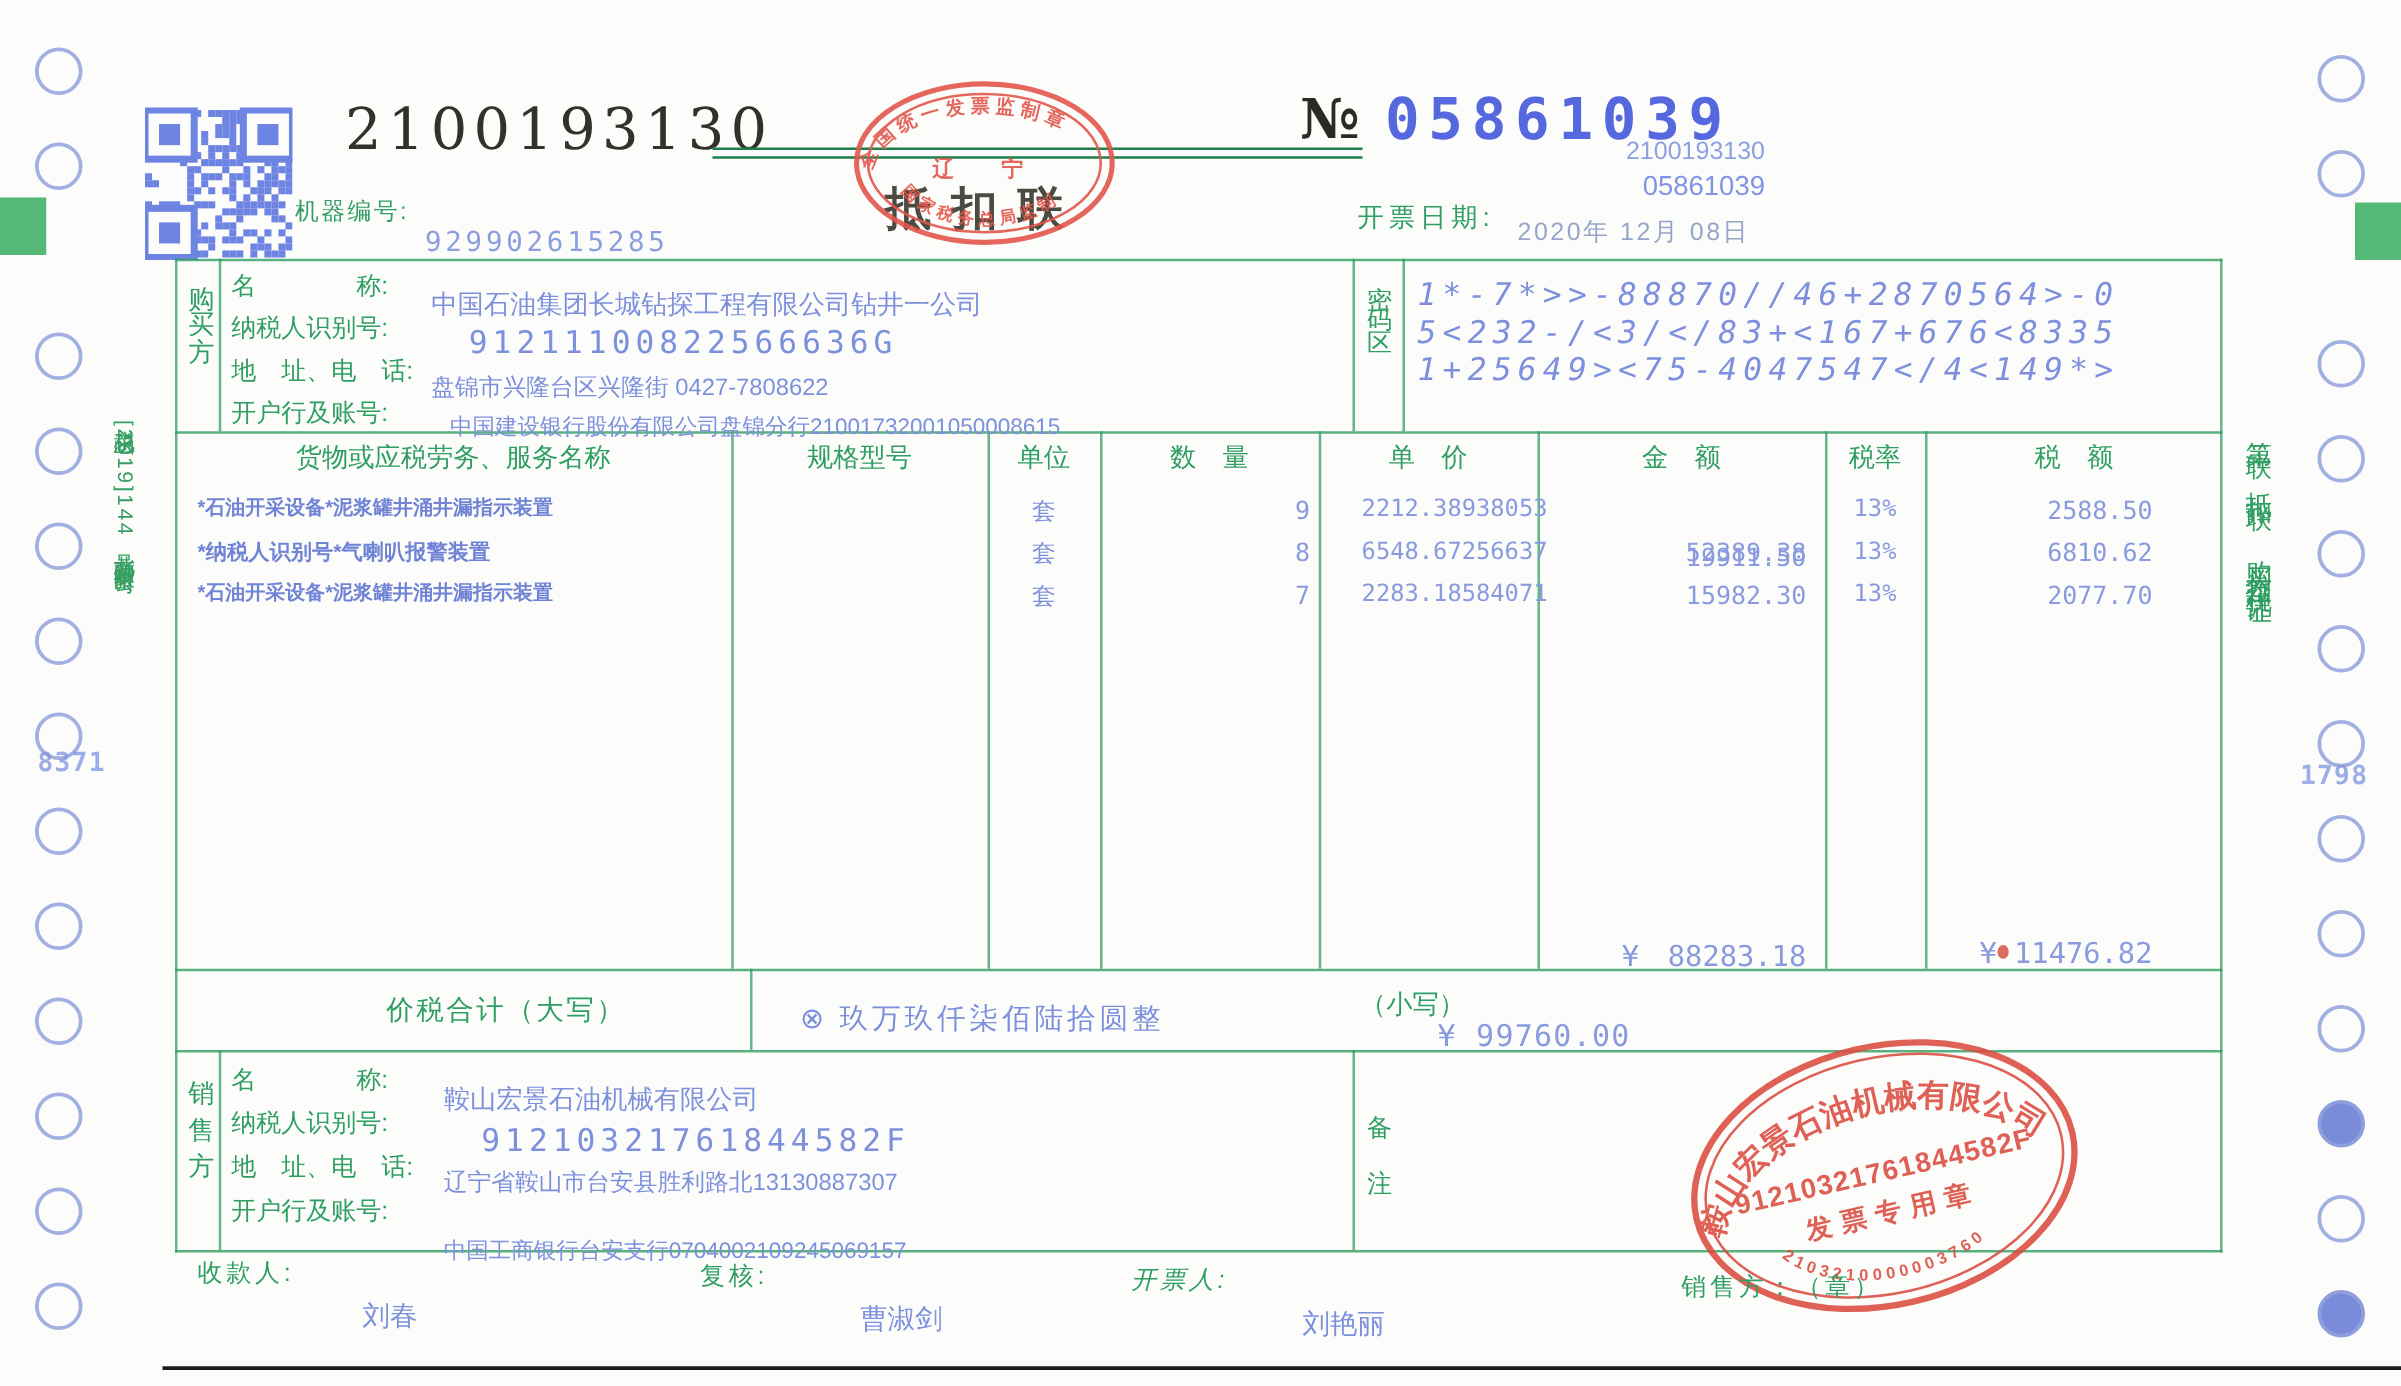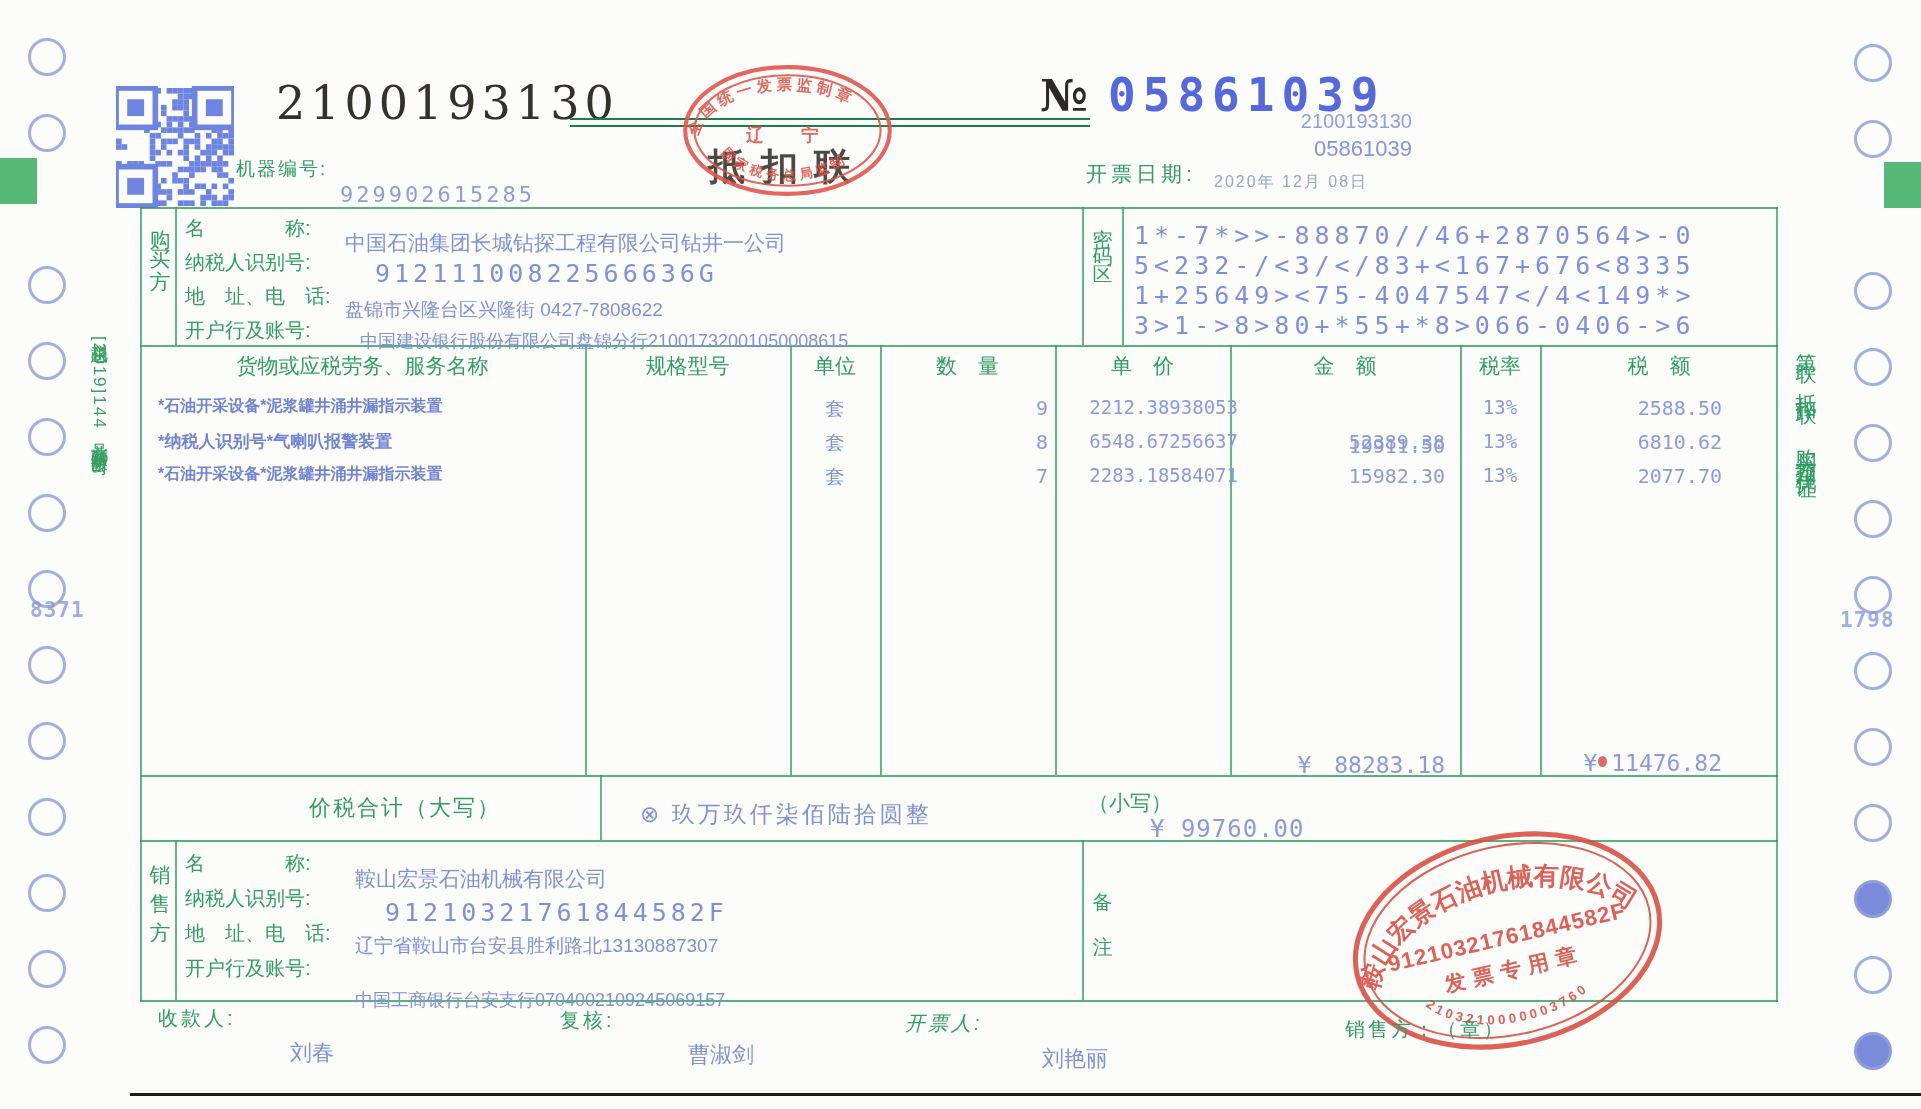--- a/index.html
+++ b/index.html
@@ -206,21 +206,21 @@
     </text>
   </svg>
 
   <div class="abs serif" style="left:1040px;top:70px;font-size:44px;font-weight:bold;color:#2b2a24;">№</div>
   <div class="abs mono" style="left:1108px;top:68px;font-size:46px;font-weight:bold;color:#5568de;letter-spacing:7px;">05861039</div>
 
   <div class="abs" style="left:1250px;top:110px;width:162px;text-align:right;font-size:20px;color:#8fa0e2;">2100193130</div>
   <div class="abs" style="left:1250px;top:136px;width:162px;text-align:right;font-size:22px;color:#8093e4;">05861039</div>
 
   <div class="abs g" style="left:1086px;top:160px;font-size:21px;letter-spacing:4px;">开票日期:</div>
-  <div class="abs" style="left:1214px;top:172px;font-size:16px;color:#96a5c9;letter-spacing:2px;">2020年 12月 08日</div>
+  <div class="abs" style="left:1214px;top:172px;font-size:20px;color:#96a5c9;letter-spacing:2px;">2020年 12月 08日</div>
 
   <div class="abs g" style="left:236px;top:156px;font-size:19px;letter-spacing:2px;">机器编号:</div>
   <div class="abs mono" style="left:340px;top:182px;font-size:22px;color:#8d9ede;letter-spacing:3px;">929902615285</div>
 
   <div class="hline" style="left:140px;top:207px;width:1638px;"></div>
   <div class="hline" style="left:140px;top:345px;width:1638px;"></div>
   <div class="hline" style="left:140px;top:775px;width:1638px;"></div>
   <div class="hline" style="left:140px;top:840px;width:1638px;"></div>
   <div class="hline" style="left:140px;top:1000px;width:1638px;"></div>
   <div class="vline" style="left:140px;top:207px;height:795px;"></div>
@@ -250,25 +250,24 @@
     <div class="flabel" style="left:45px;top:76px;">地　址、电　话:</div>
     <div class="flabel" style="left:45px;top:110px;">开户行及账号:</div>
     <div class="fvalue" style="left:205px;top:22px;font-size:21px;">中国石油集团长城钻探工程有限公司钻井一公司</div>
     <div class="fvalue mono" style="left:235px;top:52px;font-size:25px;letter-spacing:4px;">91211100822566636G</div>
     <div class="fvalue" style="left:205px;top:90px;font-size:19px;">盘锦市兴隆台区兴隆街 0427-7808622</div>
     <div class="fvalue" style="left:220px;top:122px;font-size:18px;">中国建设银行股份有限公司盘锦分行21001732001050008615</div>
   </div>
 
   <div class="abs" style="left:1082px;top:207px;width:696px;height:138px;">
     <div class="abs vside" style="left:8px;top:6px;letter-spacing:18px;font-size:20px;">密码区</div>
-    <div class="abs mono" style="left:52px;top:14px;font-size:25px;line-height:30px;color:#7d8fdd;letter-spacing:5px;">
+    <div class="abs mono" style="left:52px;top:14px;font-size:25px;line-height:30px;color:#7d8fdd;letter-spacing:5px;font-style:italic;">
       <div>1*-7*&gt;&gt;-88870//46+2870564&gt;-0</div>
       <div>5&lt;232-/&lt;3/&lt;/83+&lt;167+676&lt;8335</div>
       <div>1+25649&gt;&lt;75-4047547&lt;/4&lt;149*&gt;</div>
-      <div>3&gt;1-&gt;8&gt;80+*55+*8&gt;066-0406-&gt;6</div>
     </div>
   </div>
 
   <div class="abs" style="left:140px;top:352px;width:1638px;height:40px;">
     <div class="hcell" style="left:0;width:445px;">货物或应税劳务、服务名称</div>
     <div class="hcell" style="left:445px;width:205px;">规格型号</div>
     <div class="hcell" style="left:650px;width:90px;">单位</div>
     <div class="hcell" style="left:740px;width:175px;">数　量</div>
     <div class="hcell" style="left:915px;width:175px;">单　价</div>
     <div class="hcell" style="left:1090px;width:230px;">金　额</div>

